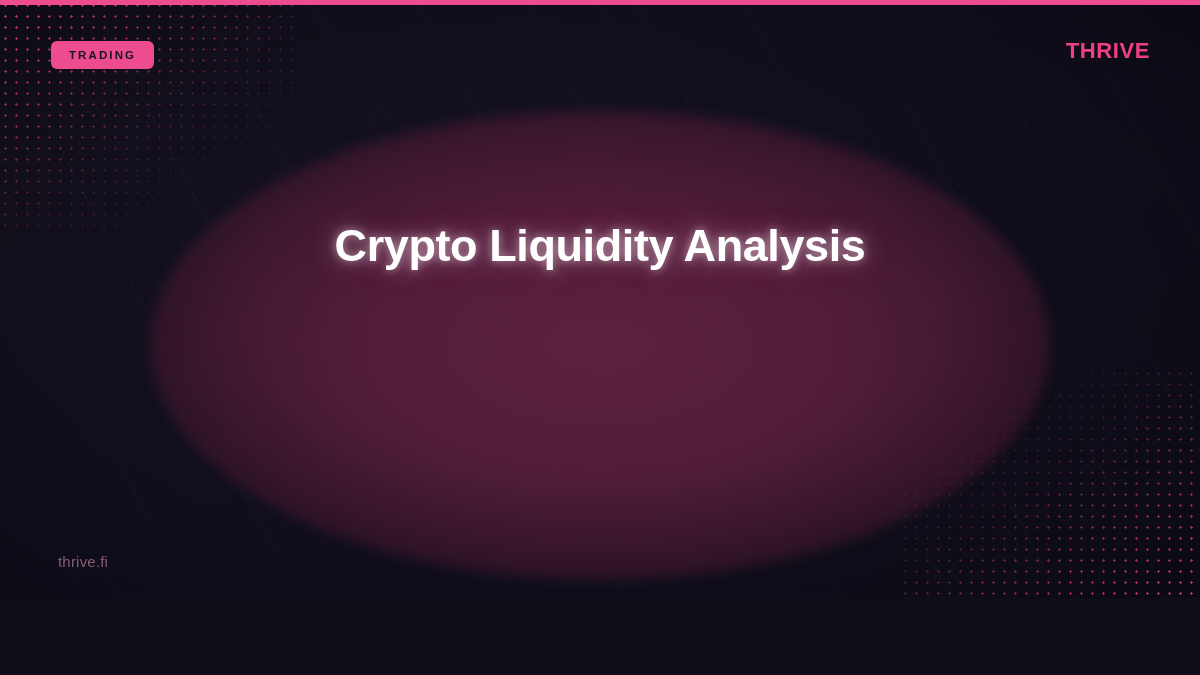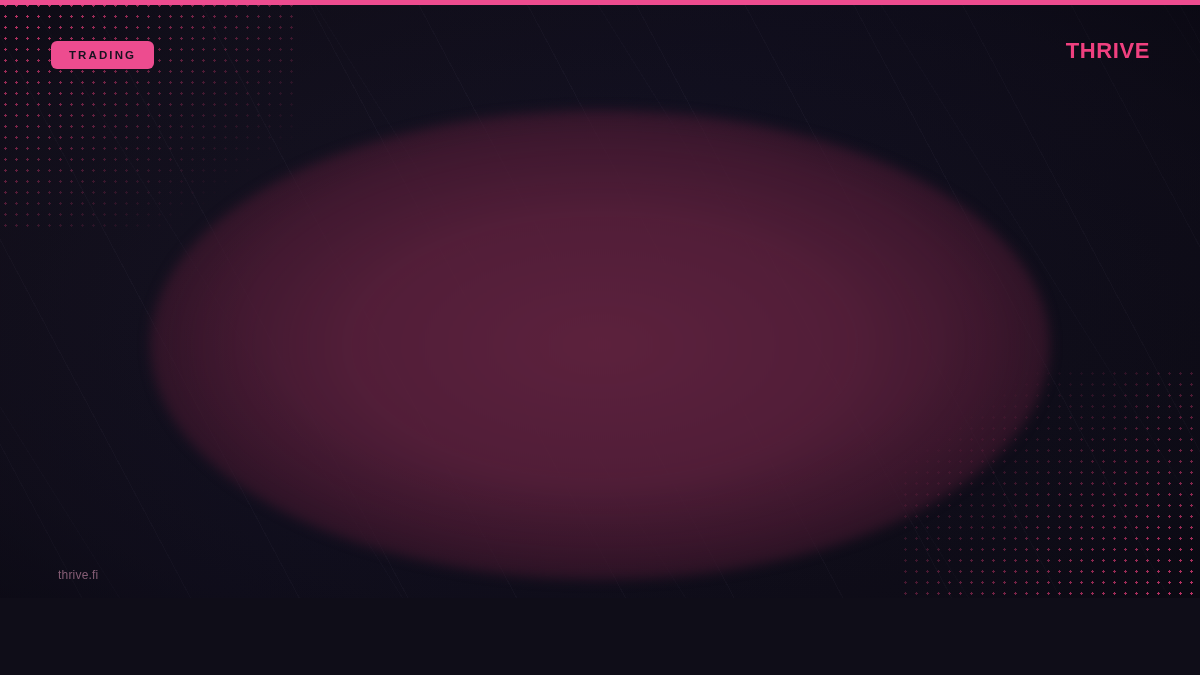--- a/index.html
+++ b/index.html
@@ -165,23 +165,23 @@
     letter-spacing: -0.4px;
     text-shadow:
       0 0 10px rgba(255,240,250,0.55),
       0 0 26px rgba(255,210,238,0.38),
       0 0 48px rgba(245,150,200,0.22);
   }
 
   
   .watermark {
     position: absolute;
-    left: 58px; bottom: 16px;
+    left: 58px; bottom: 28px;
     color: #9a6b85;
-    font-size: 12px;
+    font-size: 15px;
     letter-spacing: 0.2px;
     opacity: .85;
     z-index: 5;
   }
 
   .accent-line {
     position: absolute;
     left: 450px; top: 628px;
     width: 300px; height: 4px;
     background: #338a94;
@@ -203,21 +203,21 @@
   <div class="dots dots-br"></div>
 
   <div class="top-bar"></div>
 
   <div class="badge">TRADING</div>
 
   <div class="logo">THRIVE</div>
 
   <div class="title-wrap">
     <h1 class="title">
-      <br>
+      <span>Crypto Liquidity Analysis</span><br>
       <br>
     </h1>
   </div>
 
   <div class="watermark">thrive.fi</div>
 
   <div class="accent-line"></div>
 
 </div>
 

